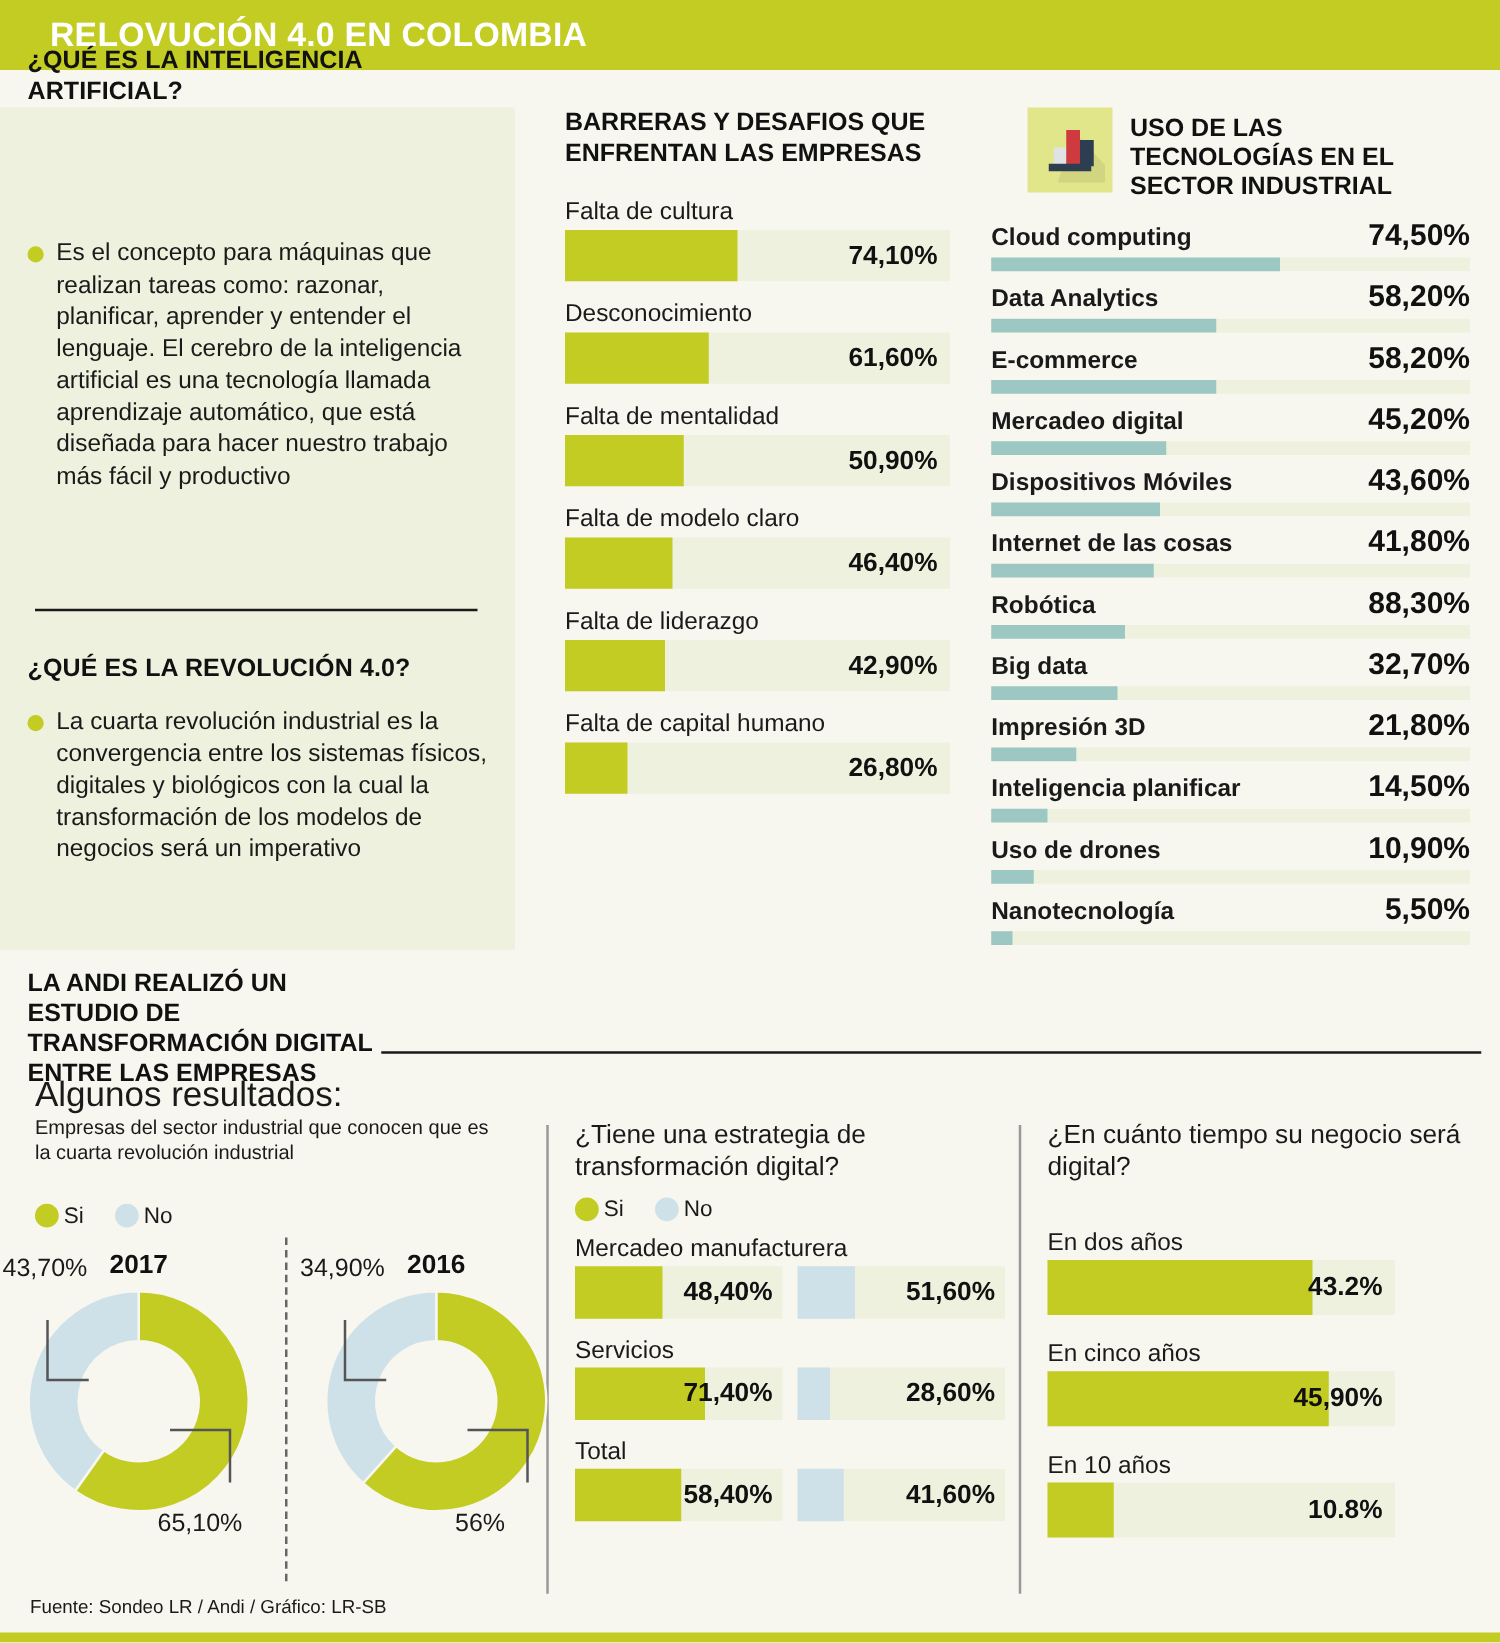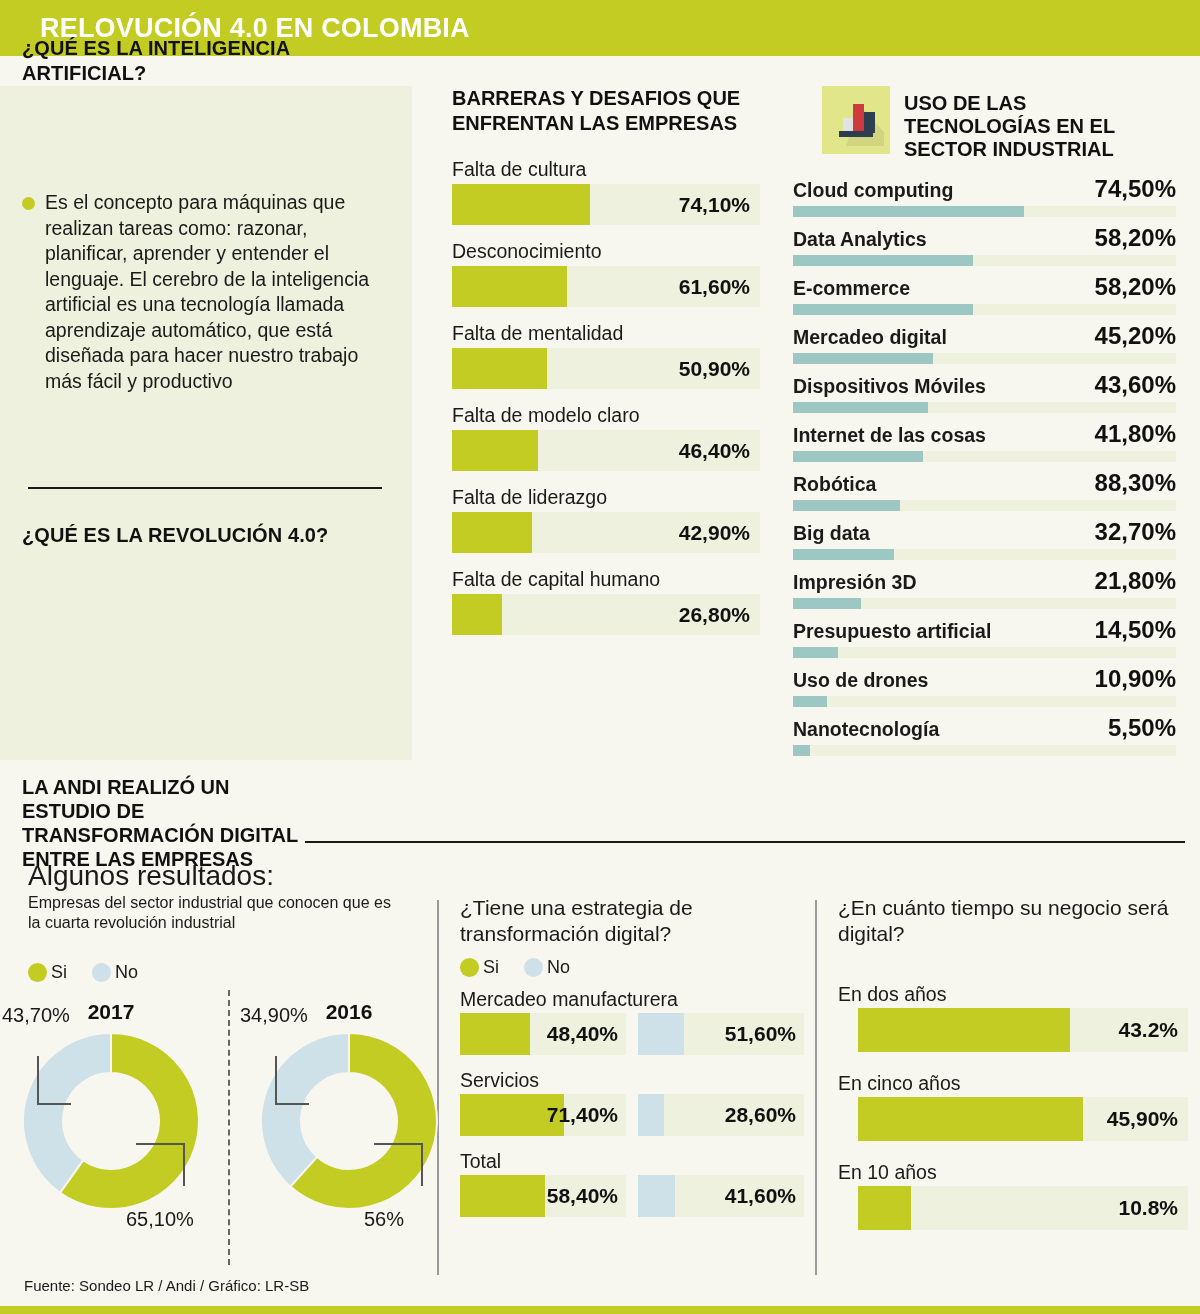--- a/index.html
+++ b/index.html
@@ -150,21 +150,21 @@
   .sbar-fill.no { background: #cfe1e8; }
   .sbar-val {
     position: absolute; right: 8px; top: 0; height: 42px; display: flex; align-items: center;
     font-size: 21px; font-weight: bold; color: #111;
   }
 
   
   .tiempo { position: absolute; left: 838px; top: 895px; width: 345px; }
   .trow2 { margin-bottom: 20px; }
   .trow2-label { font-size: 19.5px; font-weight: 300; color: #1a1a1a; margin-bottom: 2px; }
-  .trow2-track { position: relative; width: 330px; height: 44px; background: #eef1dd; margin-left: 20px; }
+  .trow2-track { position: relative; width: 278px; height: 44px; background: #eef1dd; }
   .trow2-fill { position: absolute; left: 0; top: 0; height: 44px; background: #c3cc22; }
   .trow2-val {
     position: absolute; right: 10px; top: 0; height: 44px; display: flex; align-items: center;
     font-size: 21px; font-weight: bold; color: #111;
   }
 
   
   .footer-text {
     position: absolute; left: 24px; top: 1277px;
     font-size: 15px; font-weight: 300; color: #1a1a1a;
@@ -188,20 +188,24 @@
 
   <div class="bullet-row left-b1">
     <div class="dot"></div>
     <div class="body-text">Es el concepto para máquinas que realizan tareas como: razonar, planificar, aprender y entender el lenguaje. El cerebro de la inteligencia artificial es una tecnología llamada aprendizaje automático, que está diseñada para hacer nuestro trabajo más fácil y productivo</div>
   </div>
 
   <div class="divider"></div>
 
   <div class="h-block left-h2">¿QUÉ ES LA REVOLUCIÓN 4.0?</div>
 
+  <div class="bullet-row left-b2">
+    <div class="dot"></div>
+    <div class="body-text">La cuarta revolución industrial es la convergencia entre los sistemas físicos, digitales y biológicos con la cual la transformación de los modelos de negocios será un imperativo</div>
+  </div>
 
   <div class="barriers">
     <div class="barriers-title">BARRERAS Y DESAFIOS QUE ENFRENTAN LAS EMPRESAS</div>
     <div id="barriers-rows">
         <div class="brow">
           <div class="brow-label">Falta de cultura</div>
           <div class="brow-track">
             <div class="brow-fill" style="width:137.826px"></div>
             <div class="brow-val">74,10%</div>
           </div>
@@ -334,21 +338,21 @@
           <div class="trow-top">
             <div class="trow-label">Impresión 3D</div>
             <div class="trow-val">21,80%</div>
           </div>
           <div class="trow-track">
             <div class="trow-fill" style="width:67.58px"></div>
           </div>
         </div>
         <div class="trow">
           <div class="trow-top">
-            <div class="trow-label">Presupuesto artificial</div>
+            <div class="trow-label">Inteligencia planificar</div>
             <div class="trow-val">14,50%</div>
           </div>
           <div class="trow-track">
             <div class="trow-fill" style="width:44.95px"></div>
           </div>
         </div>
         <div class="trow">
           <div class="trow-top">
             <div class="trow-label">Uso de drones</div>
             <div class="trow-val">10,90%</div>

